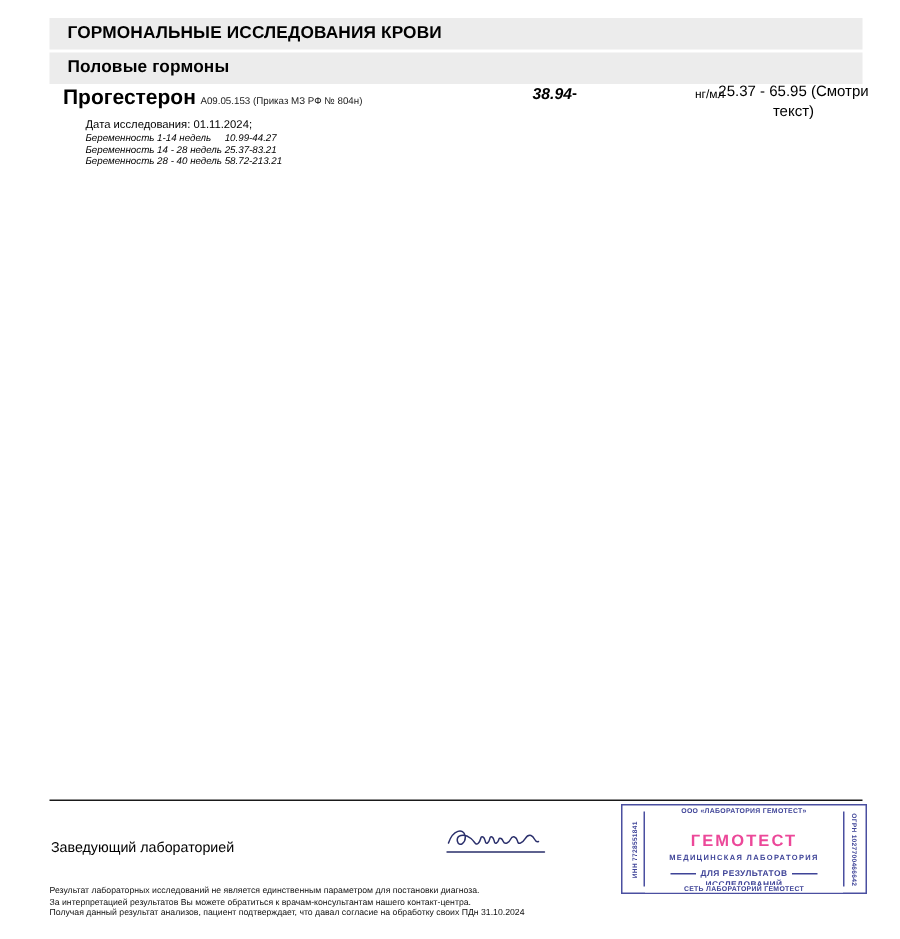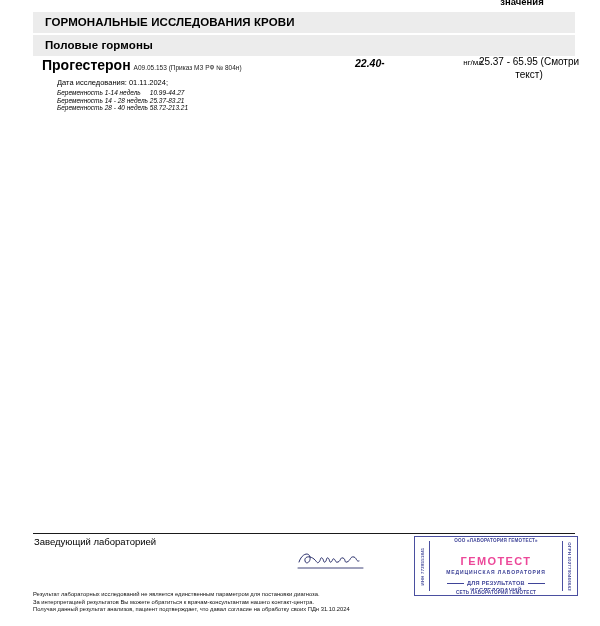--- a/index.html
+++ b/index.html
@@ -150,21 +150,21 @@
     left: 33px;
     right: 25px;
     top: 533px;
     border-top: 1px solid #1a1a1a;
     height: 0;
   }
 
   .sign-role {
     position: absolute;
     left: 34px;
-    top: 536px;
+    top: 560px;
     font-size: 9.5px;
     white-space: nowrap;
   }
   .sign-name {
     position: absolute;
     left: 160px;
     top: 546px;
     width: 130px;
     text-align: center;
     font-size: 9.5px;
@@ -298,39 +298,36 @@
     color: #111;
     white-space: nowrap;
   }
   .disclaimer div { white-space: nowrap; }
 </style>
 </head>
 <body>
 
 <div class="page">
 
-  <div class="col-header-strip">
-    <div class="col-header-values">значения</div>
-  </div>
 
   <div class="section-bar" id="section-blood">
     <div class="section-bar-title">ГОРМОНАЛЬНЫЕ ИССЛЕДОВАНИЯ КРОВИ</div>
   </div>
 
   <div class="section-bar" id="section-sex">
     <div class="section-bar-title">Половые гормоны</div>
   </div>
 
   <div class="analyte-row">
     <div class="analyte-name-wrap">
       <span class="analyte-name">Прогестерон</span><span class="analyte-code">A09.05.153 (Приказ МЗ РФ № 804н)</span>
     </div>
 
     <div class="analyte-value">
-      <span>22.40</span><span class="analyte-flag">-</span>
+      <span>38.94</span><span class="analyte-flag">-</span>
     </div>
 
     <div class="analyte-units">нг/мл</div>
 
     <div class="analyte-ref">25.37 - 65.95 (Смотри текст)</div>
   </div>
 
   <div class="study-date">Дата исследования: 01.11.2024;</div>
 
   <div class="ref-notes">

